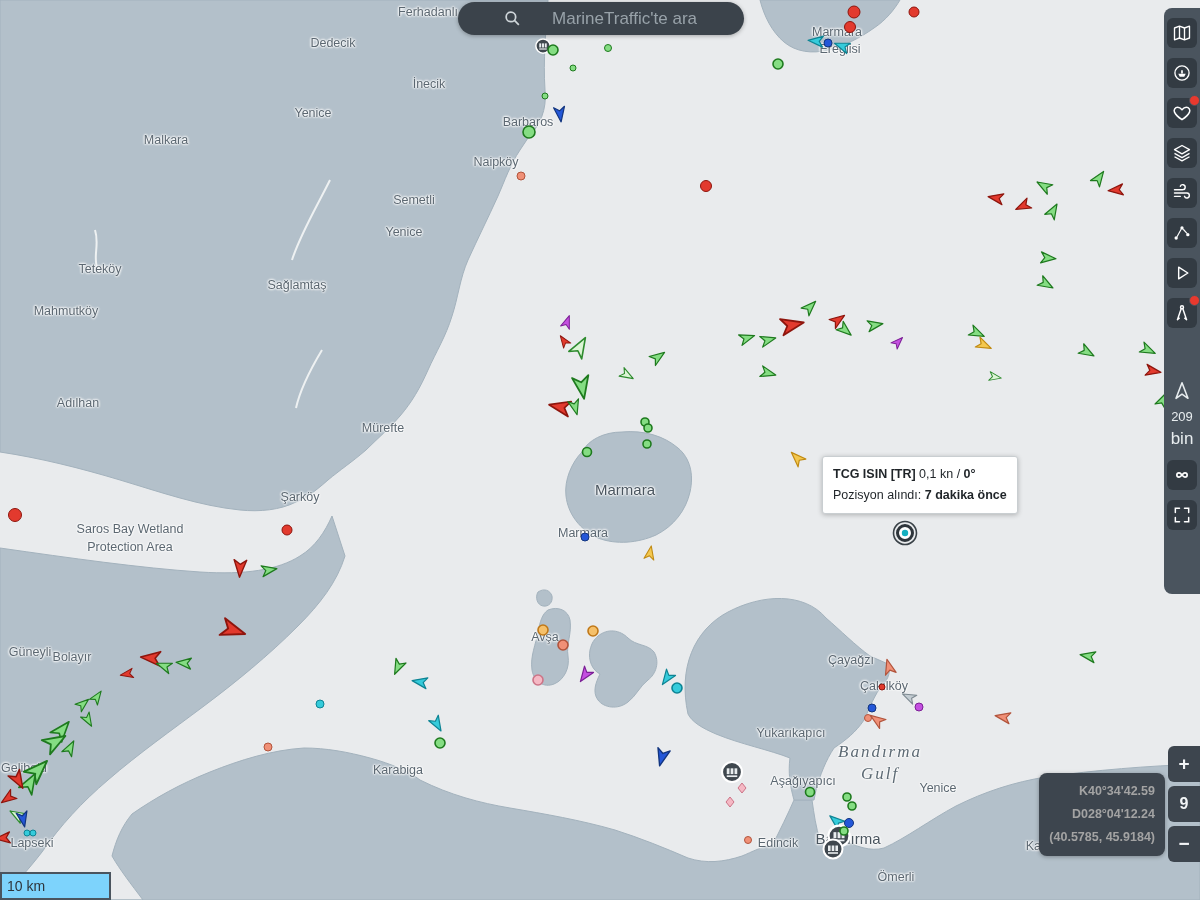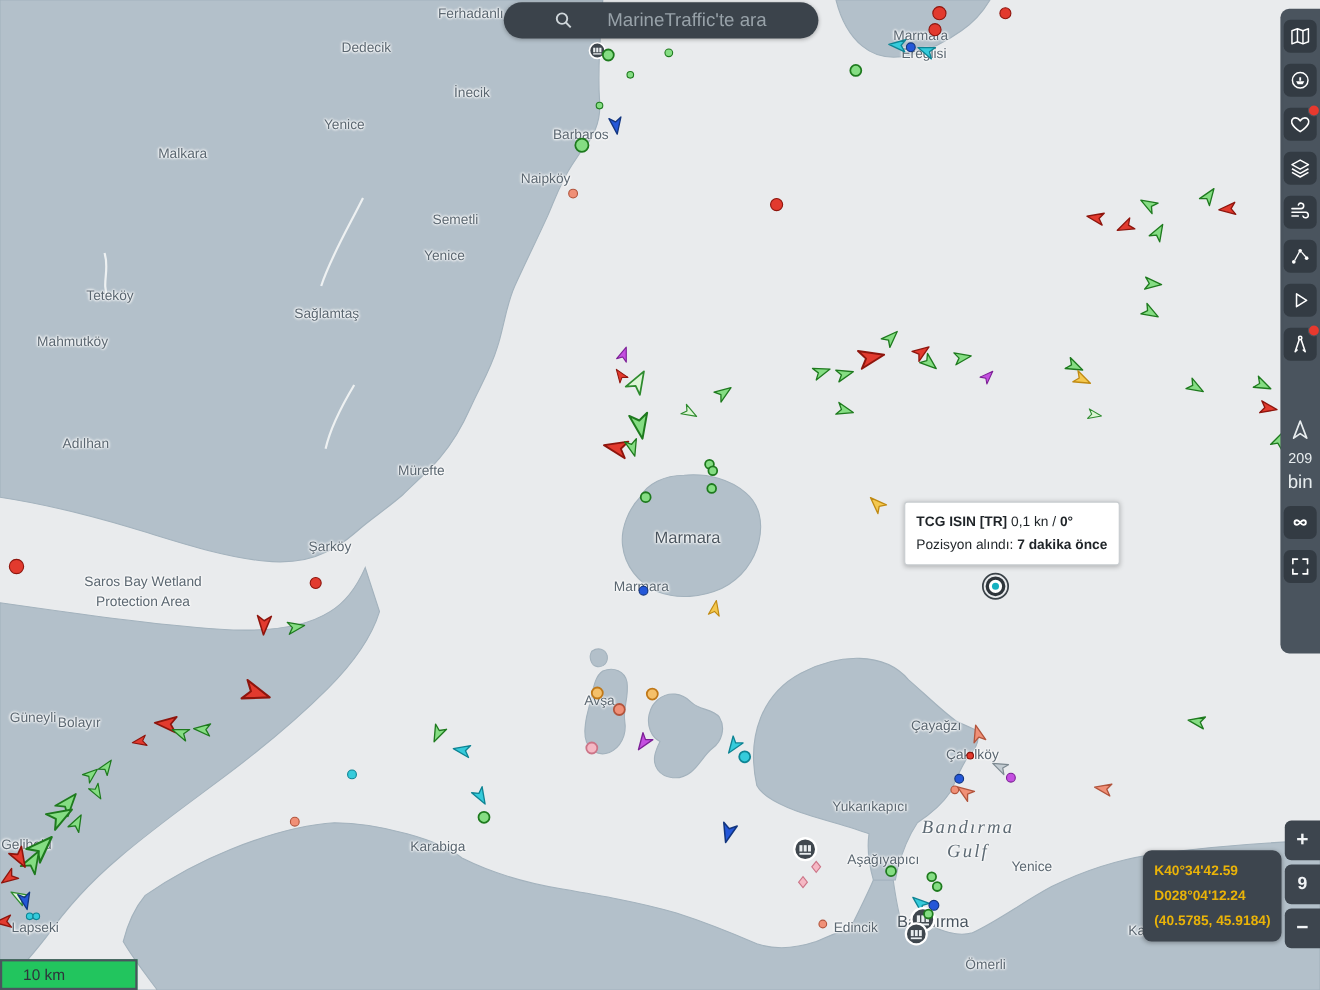--- a/index.html
+++ b/index.html
@@ -62,38 +62,38 @@
     height:36px;margin-bottom:4px;background:#3d454e;border-radius:6px 0 0 6px;
     color:#f2f4f6;font-size:19px;font-weight:bold;display:flex;align-items:center;justify-content:center;
     cursor:pointer;
   }
   .z-level{cursor:default;font-size:16px;}
 
   
   #coords-box{
     position:absolute;right:35px;bottom:44px;z-index:35;
     background:#3d454e;border-radius:8px;padding:7px 10px;
-    color:#eab308;font-size:12.5px;font-weight:bold;text-align:left;line-height:23px;
+    color:#a3a3a3;font-size:12.5px;font-weight:bold;text-align:right;line-height:23px;
     box-shadow:0 1px 4px rgba(0,0,0,.3);
   }
 
   
   #tooltip{
     position:absolute;left:822px;top:456px;z-index:20;
     background:#ffffff;border:1px solid #c9ced1;border-radius:3px;
     padding:7px 10px;font-size:12.5px;color:#1f2428;line-height:21px;white-space:nowrap;
     box-shadow:0 1px 5px rgba(0,0,0,.25);
   }
   #tooltip b{font-weight:bold;}
 
   
   #scale-bar{
     position:absolute;left:0;bottom:0;width:102px;height:24px;z-index:30;
-    background:#22c55e;border:2px solid #4a545e;
-    font-size:14px;color:#2e353b;line-height:24px;padding-left:19px;box-sizing:content-box;
+    background:#7dd3fc;border:2px solid #4a545e;
+    font-size:14px;color:#2e353b;line-height:24px;padding-left:5px;box-sizing:content-box;
   }
 </style>
 </head>
 <body>
 
 <svg id="map-svg" width="1200" height="900" viewBox="0 0 1200 900">
   <rect x="0" y="0" width="1200" height="900" fill="#e9ebed"></rect>
   <g fill="#b3c0ca" stroke="#a3b2bd" stroke-width="1">
 
     <path d="M0,0 L548,0 C546,30 543,60 545,90 C547,110 540,125 528,138 L520,150

